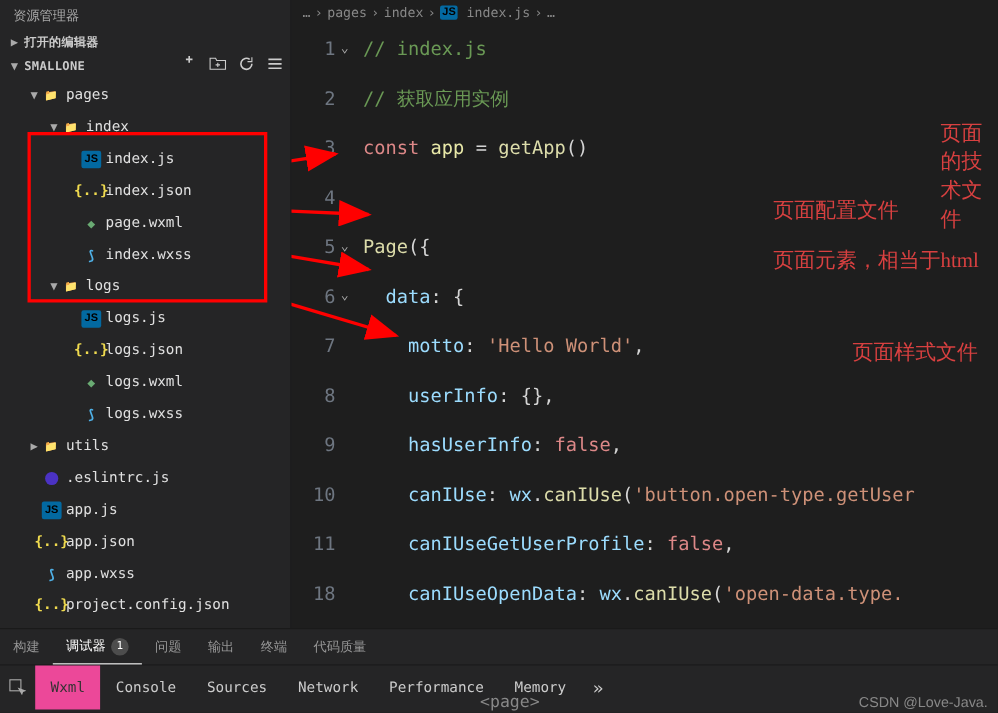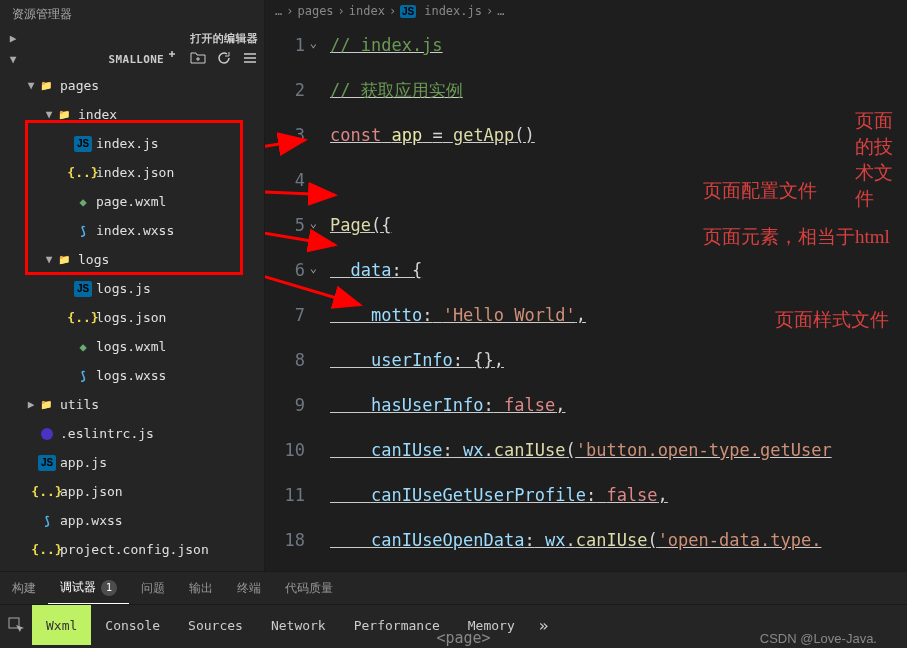--- a/index.html
+++ b/index.html
@@ -8,21 +8,21 @@
       background: #1e1e1e; color: #cccccc;
       font-family: "Microsoft YaHei", Consolas, Monaco, monospace;
       font-size: 13px; overflow: hidden; display: flex; flex-direction: column;
     }
     .main { display: flex; flex: 1; overflow: hidden; }
     
     .sidebar { width: 265px; background: #252526; display: flex; flex-direction: column; border-right: 1px solid #1a1a1a; }
     .sidebar-title { padding: 6px 12px; color: #aaa; font-size: 12px; }
     .section-header { display: flex; align-items: center; padding: 2px 6px; cursor: pointer; color: #ccc; }
     .chev { width: 14px; display: inline-flex; justify-content: center; font-size: 11px; color: #aaa; }
-    .section-label { flex: 1; margin-left: 2px; font-weight: bold; font-size: 11px; letter-spacing: 0.3px; text-transform: uppercase; text-align: right; }
+    .section-label { flex: 1; margin-left: 2px; font-weight: bold; font-size: 11px; letter-spacing: 0.3px; text-transform: uppercase; }
     .toolbar { display: flex; gap: 10px; }
     .toolbar svg { width: 16px; height: 16px; fill: #ccc; }
     .tree { padding-left: 4px; }
     .tree-item { display: flex; align-items: center; height: 29px; padding-left: 8px; cursor: pointer; position: relative; }
     .indent-1 { padding-left: 20px; }
     .indent-2 { padding-left: 38px; }
     .indent-3 { padding-left: 56px; }
     .fi { width: 18px; height: 16px; display: inline-flex; align-items: center; justify-content: center; margin-right: 4px; font-size: 10px; font-weight: bold; border-radius: 2px;}
     .fi-folder { color: #dcb67a; }
     .fi-folder-pages { color: #e79e42; }
@@ -34,21 +34,21 @@
     .fi-eslint { background: #4b32c3; border-radius: 50%; width: 12px; height: 12px; }
     .tree-label { color: #e0e0e0; white-space: nowrap; overflow: hidden; text-overflow: ellipsis; }
     .red-box { position: absolute; border: 3px solid red; left: 25px; top: 120px; width: 218px; height: 155px; pointer-events: none; z-index: 5; }
     
     .editor { flex: 1; background: #1e1e1e; display: flex; flex-direction: column; position: relative; overflow: hidden; }
     .breadcrumb { height: 22px; display: flex; align-items: center; padding: 0 10px; color: #888; font-size: 12px; gap: 4px; }
     .code-area { flex: 1; display: flex; font-family: Consolas, Monaco, monospace; font-size: 17px; line-height: 1.6; overflow: hidden; }
     .gutter { width: 50px; text-align: right; padding: 10px 10px 0 0; color: #6e7681; }
     .line-no { height: 45px; color: #6e7681; position: relative; }
     .line-no .fold { position: absolute; right: -12px; top: 2px; font-size: 12px; color: #aaa; cursor: pointer; }
-    .code { flex: 1; padding: 10px 0 0 15px; white-space: pre; text-decoration: underline; }
+    .code { flex: 1; padding: 10px 0 0 15px; white-space: pre; }
     .ln { height: 45px; }
     .comment { color: #6a9955; }
     .keyword { color: #dd8888; }
     .funcyellow { color: #dcdcaa; }
     .ident { color: #9cdcfe; margin-top: 13px; }
     .identy { color: #e8e8a8; }
     .white { color: #d4d4d4; }
     .str { color: #ce9178; }
     .bool { color: #dd8888; }
     .prop { color: #9cdcfe; }
@@ -56,24 +56,24 @@
     .annot { position: absolute; color: #d84040; font-size: 19px; font-family: "SimSun", serif; z-index: 3; pointer-events: none; }
     .arrow { position: absolute; z-index: 4; pointer-events: none; }
     
     .bottom-panel { height: 77px; background: #252526; border-top: 1px solid #1a1a1a; display: flex; flex-direction: column; text-align: center; }
     .panel-tabs { display: flex; align-items: center; height: 33px; border-bottom: 1px solid #1a1a1a; font-size: 12px; color: #969696; }
     .panel-tab { padding: 0 12px; cursor: pointer; display: flex; align-items: center; gap: 5px; height: 100%; }
     .panel-tab.active { color: #fff; border-bottom: 1px solid #fff; }
     .badge { display: inline-flex; align-items: center; justify-content: center; width: 16px; height: 16px; background: #4d4d4d; color: #fff; border-radius: 8px; font-size: 10px; }
     .devtools-tabs { display: flex; align-items: center; height: 40px; font-size: 13px; color: #ccc; }
     .dev-tab { padding: 0 14px; cursor: pointer; height: 100%; display: flex; align-items: center; }
-    .dev-tab.active { background: #bef264; color: #333; font-weight: 500; }
+    .dev-tab.active { background: #ec4899; color: #333; font-weight: 500; }
     .dev-icon { padding: 0 8px; display: flex; align-items: center; }
     .more-tabs { padding: 0 10px; font-size: 16px; }
-    .watermark { position: absolute; bottom: 2px; right: 30px; color: #888; font-size: 13px; font-family: sans-serif; z-index: 10; margin-left: 27px; }
+    .watermark { position: absolute; bottom: 2px; right: 9px; color: #888; font-size: 13px; font-family: sans-serif; z-index: 10; margin-left: 27px; }
     .page-tag { font-size: 15px; color: #888; padding-left: 20px; margin-top: -16px; }
   </style>
 </head>
 <body>
 
 <div class="main">
 
   <div class="sidebar">
     <div class="sidebar-title">资源管理器</div>
     <div class="section-header">

